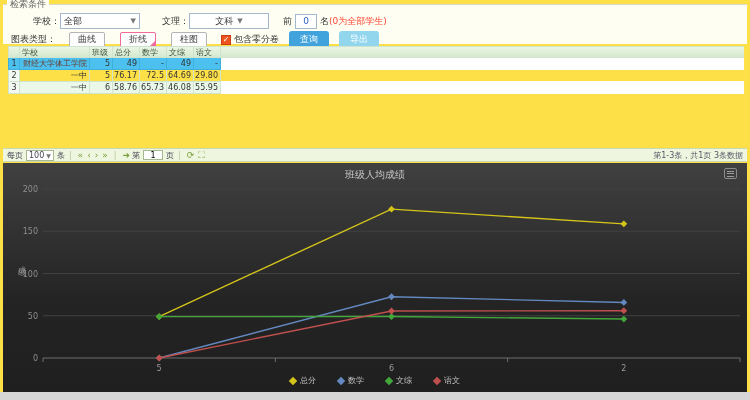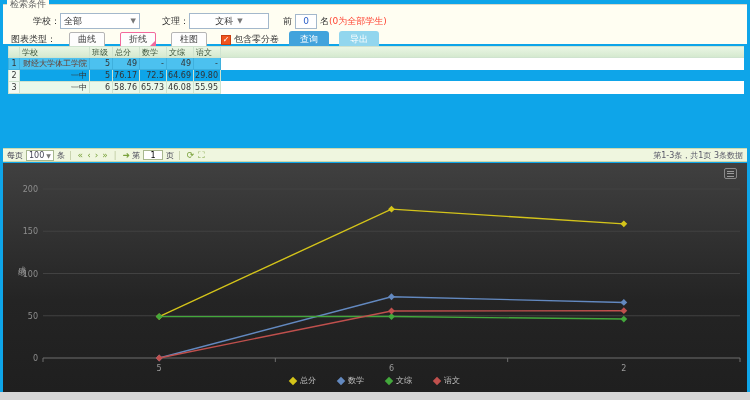--- a/index.html
+++ b/index.html
@@ -1,17 +1,17 @@
 <!DOCTYPE html>
 <html><head>
 <meta charset="utf-8">
 <style>
   * { margin:0; padding:0; box-sizing:border-box; }
   html,body { background:#fff; }
-  #app { position:relative; width:750px; height:400px; background:#0ea5e9;
+  #app { position:relative; width:750px; height:400px; background:#fde047;
          font-family:"DejaVu Sans","Liberation Sans",sans-serif; overflow:hidden; }
 
   
   .search-panel { position:absolute; left:3px; top:4px; width:744px; height:40px;
                   background:#fffef2; border-top:1px solid #d9d9c8; }
   .fieldset-legend { position:absolute; left:4px; top:-7px; background:#fffef2;
                      font-size:9px; color:#666; padding:0 3px; }
   .lbl { font-size:9px; color:#333; }
   .frow { position:absolute; display:flex; align-items:center; }
   .sel { display:flex; align-items:center; justify-content:space-between;
@@ -199,20 +199,21 @@
     <span>第</span>
     <input class="pg-input" value="1" style="">
     <span>页</span>
     <span class="sep">|</span>
     <span class="pg-ico">⟳</span>
     <span class="pg-ico">⛶</span>
     <span class="pg-summary">第1-3条，共1页 3条数据</span>
   </div>
 
   <div class="chart">
+    <div class="chart-title">班级人均成绩</div>
     <div class="menu-icon">
         <i></i>
         <i></i>
         <i></i>
       </div>
     <div class="ylab">成绩</div>
     <svg id="chart-svg" width="744" height="229" viewBox="0 0 744 229">
         <text x="35" y="198" text-anchor="end" font-size="8" fill="#8e8e8e">0</text>
         <line x1="40" y1="152.75" x2="737" y2="152.75" stroke="#424242" stroke-width="1"></line>
         <text x="35" y="155.75" text-anchor="end" font-size="8" fill="#8e8e8e">50</text>

